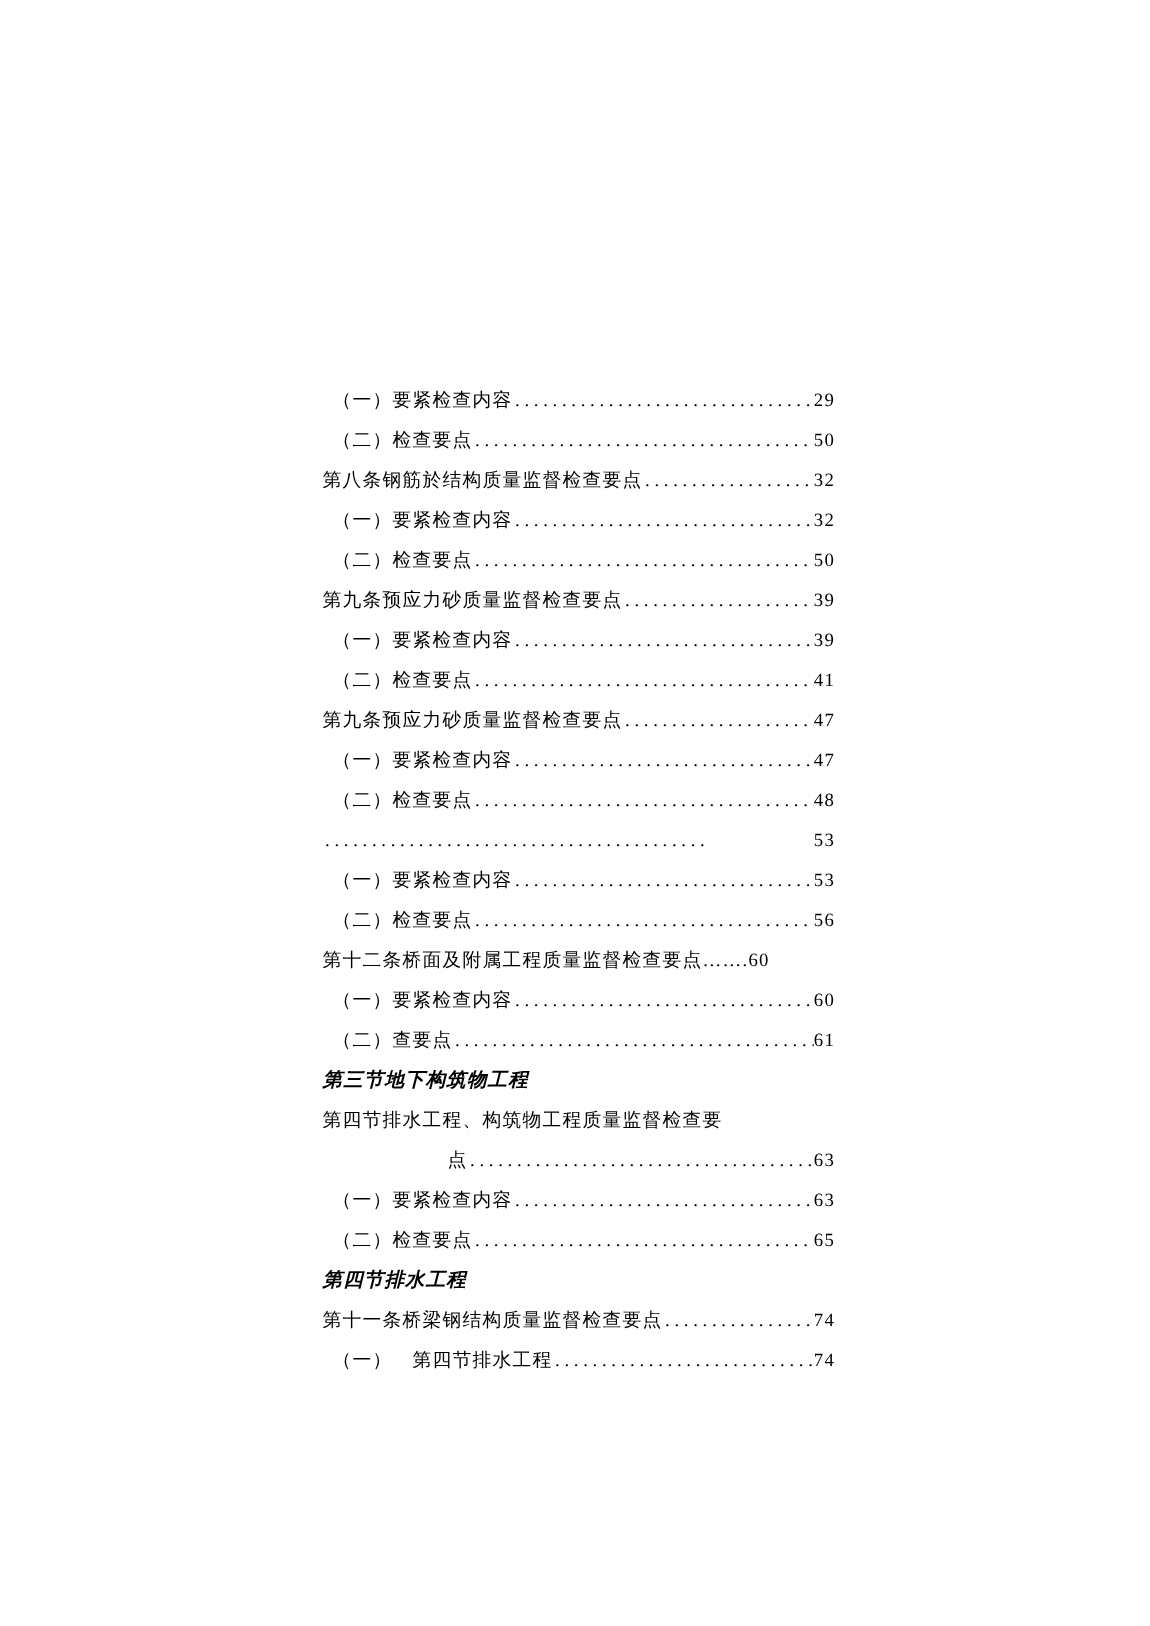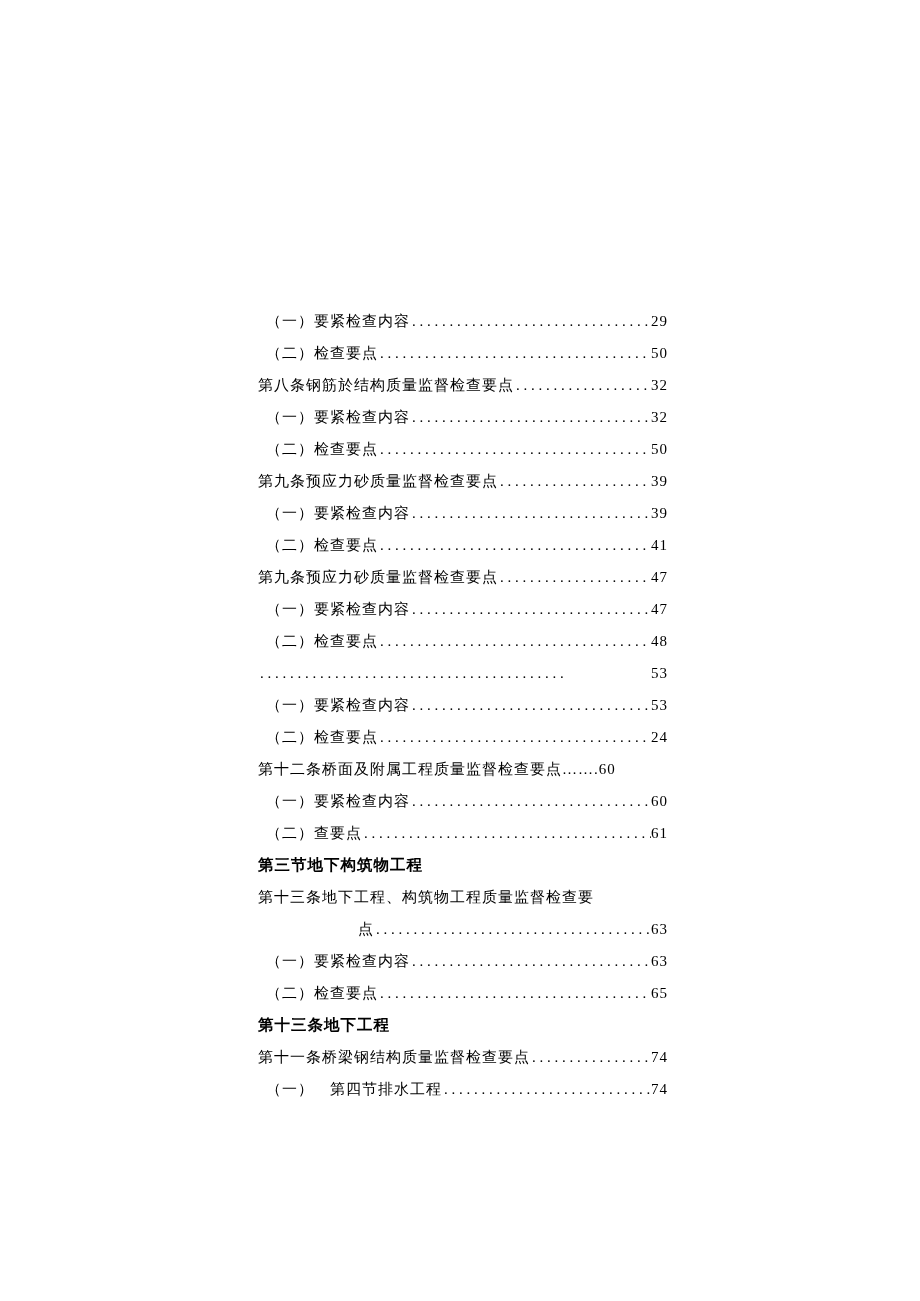--- a/index.html
+++ b/index.html
@@ -45,20 +45,21 @@
     }
     .toc-dots::before {
       content: ". . . . . . . . . . . . . . . . . . . . . . . . . . . . . . . . . . . . . . . . .";
       letter-spacing: 0px;
     }
     .toc-page {
       flex-shrink: 0;
     }
     .section-header {
       font-family: "KaiTi", "楷体", serif;
+      font-style: italic;
       font-weight: bold;
       font-size: 15.5px;
       line-height: 32px;
       letter-spacing: 1px;
       color: #000;
     }
     .wrap-label {
       font-size: 15px;
       line-height: 32px;
       letter-spacing: 1px;
@@ -145,21 +146,21 @@
 
   <div class="toc-line indent">
     <span class="toc-text">（一）要紧检查内容</span>
     <span class="toc-dots"></span>
     <span class="toc-page">53</span>
   </div>
 
   <div class="toc-line indent">
     <span class="toc-text">（二）检查要点</span>
     <span class="toc-dots"></span>
-    <span class="toc-page">24</span>
+    <span class="toc-page">56</span>
   </div>
 
   <div class="toc-line">
     <span class="toc-text">第十二条桥面及附属工程质量监督检查要点</span>
     <span class="toc-text">……. </span>
     <span class="toc-page">60</span>
   </div>
 
   <div class="toc-line indent">
     <span class="toc-text">（一）要紧检查内容</span>
@@ -168,40 +169,40 @@
   </div>
 
   <div class="toc-line indent">
     <span class="toc-text">（二）查要点</span>
     <span class="toc-dots"></span>
     <span class="toc-page">61</span>
   </div>
 
   <div class="section-header">第三节地下构筑物工程</div>
 
-  <div class="wrap-label">第十三条地下工程、构筑物工程质量监督检查要</div>
+  <div class="wrap-label">第四节排水工程、构筑物工程质量监督检查要</div>
   <div class="toc-line wrap-continue">
     <span class="toc-text">点</span>
     <span class="toc-dots"></span>
     <span class="toc-page">63</span>
   </div>
 
   <div class="toc-line indent">
     <span class="toc-text">（一）要紧检查内容</span>
     <span class="toc-dots"></span>
     <span class="toc-page">63</span>
   </div>
 
   <div class="toc-line indent">
     <span class="toc-text">（二）检查要点</span>
     <span class="toc-dots"></span>
     <span class="toc-page">65</span>
   </div>
 
-  <div class="section-header">第十三条地下工程</div>
+  <div class="section-header">第四节排水工程</div>
 
   <div class="toc-line">
     <span class="toc-text">第十一条桥梁钢结构质量监督检查要点</span>
     <span class="toc-dots"></span>
     <span class="toc-page">74</span>
   </div>
 
   <div class="toc-line indent">
     <span class="toc-text">（一）　第四节排水工程</span>
     <span class="toc-dots"></span>

